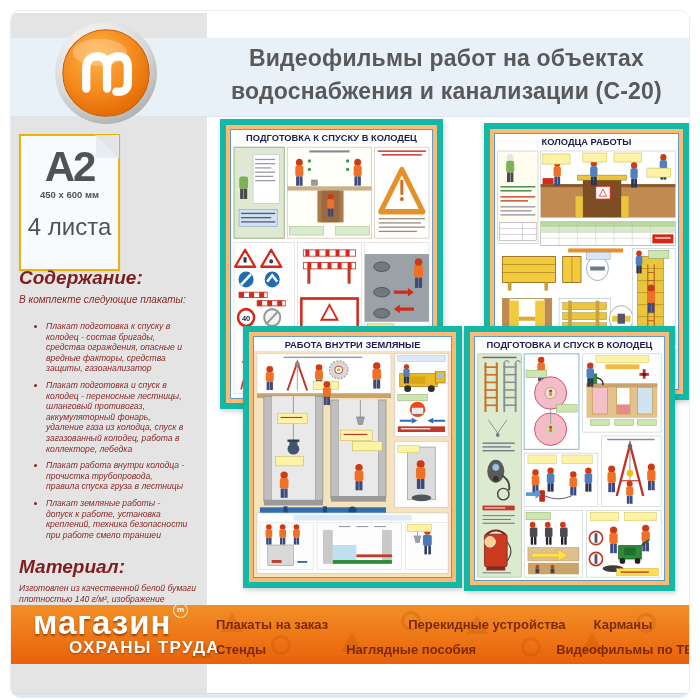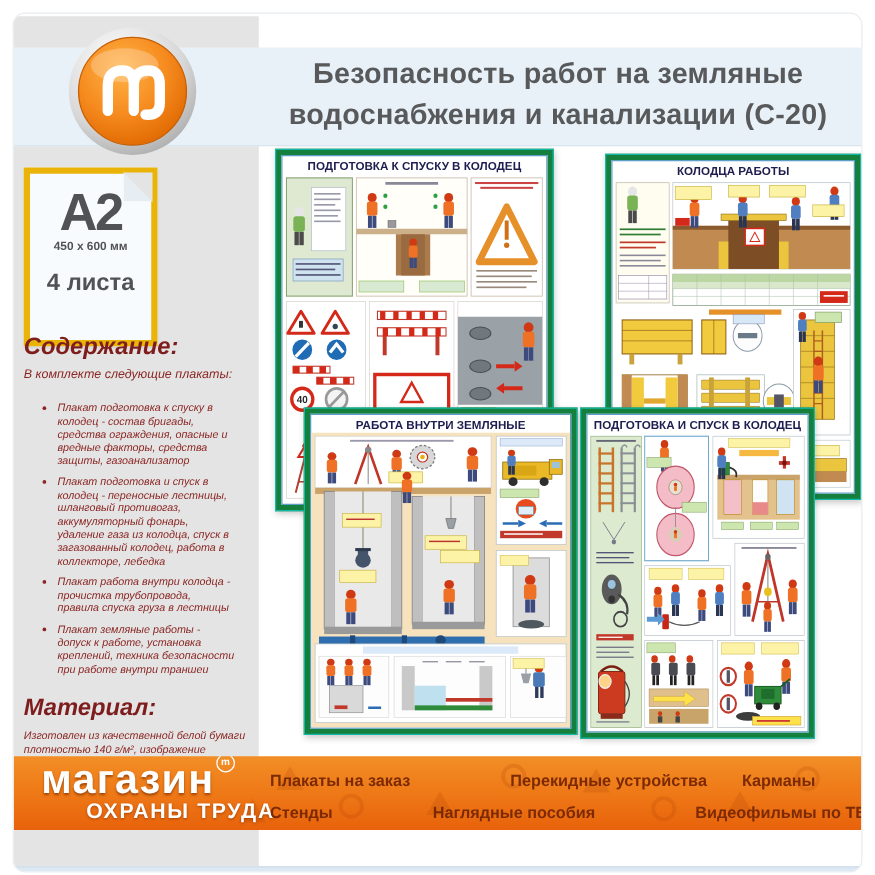--- a/index.html
+++ b/index.html
@@ -7,40 +7,40 @@
   .page{position:absolute;left:10px;top:10px;width:680px;height:688px;box-sizing:border-box;
     background:#fff;border:1px solid #e9edf1;border-radius:10px;overflow:hidden;}
   .abs{position:absolute;}
   
   .gray-col{left:0;top:2px;width:196px;height:680px;background:#e4e4e4;z-index:0;}
   .header-band{left:0;top:27px;width:100%;height:78px;background:#e9f1f8;border-bottom:1px solid #d9e6ef;z-index:3;}
   .page-title{left:193px;top:31px;width:485px;z-index:4;text-align:center;font-weight:bold;
     font-size:23px;line-height:33px;color:#58595b;letter-spacing:.2px;}
   .logo{left:43px;top:10px;width:104px;height:104px;z-index:6;cursor:pointer;}
   
-  .fmt-card{left:8px;top:123px;width:97px;height:133px;background:#f8fbfd;border:5px solid #eab308;
+  .fmt-card{left:8px;top:123px;width:97px;height:133px;background:#f8fbfd;border:2px solid #eab308;
     z-index:2;text-align:center;color:#515256;box-shadow:0 1px 2px rgba(0,0,0,.08);}
   .fold-cover{position:absolute;top:-1px;right:-1px;width:0;height:0;
     border-top:24px solid #e4e4e4;border-left:24px solid transparent;}
   .fold-flap{position:absolute;top:0;right:0;width:0;height:0;
     border-bottom:22px solid #e7eef3;border-right:22px solid transparent;}
   .fmt-size{font-size:42px;font-weight:bold;line-height:42px;letter-spacing:-2px;margin-top:10px;}
   .fmt-dims{font-size:9.5px;font-weight:bold;margin-top:1px;}
-  .fmt-sheets{font-size:19px;font-weight:bold;margin-top:13px;}
+  .fmt-sheets{font-size:24px;font-weight:normal;margin-top:13px;}
   .fmt-paper{font-size:9.5px;font-weight:bold;line-height:13px;margin-top:15px;}
   
   .side-text{left:8px;top:256px;width:185px;z-index:2;color:#8a2623;font-style:italic;}
   .side-h{font-size:19px;font-weight:bold;color:#7e1d1d;margin:0 0 5px 0;}
   .side-intro{font-size:10px;margin:0 0 4px 0;}
   .side-list{margin:16px;padding:0 0 0 11px;list-style:disc;}
   .side-list li{font-size:8.6px;line-height:10.6px;margin-bottom:6px;}
   .mat-h{margin-top:10px;}
   .mat-text{font-size:8.6px;line-height:10.8px;margin:0;}
   
-  .poster{position:absolute;background:#15803d;border:1px solid #14b8a6;padding:4px;box-sizing:border-box;
+  .poster{position:absolute;background:#fdba74;border:6px solid #14b8a6;padding:4px;box-sizing:border-box;
     box-shadow:1px 2px 5px rgba(70,70,70,.28);cursor:pointer;}
   .p-in{border:1px solid #5e9dc6;width:100%;height:100%;box-sizing:border-box;
     display:flex;flex-direction:column;background:#fff;}
   .p-title{text-align:center;font-weight:bold;font-size:9.3px;color:#1d1d4f;padding:3px 2px 1px;}
   .p-art{flex:1 1 auto;width:100%;min-height:0;display:block;}
   .z1{z-index:1}.z2{z-index:2}
   
   .footer-band{left:0;top:594px;width:100%;height:59px;z-index:10;overflow:hidden;
     background:linear-gradient(180deg,#f28e26 0%,#ef7b18 45%,#e8620b 100%);}
   .pat{position:absolute;opacity:.5;}
@@ -107,40 +107,40 @@
           <stop offset="100%" stop-color="#df6800"></stop>
       </radialGradient>
     </defs>
     <circle cx="50" cy="50" r="49" fill="url(#gring)"></circle>
     <circle cx="50" cy="50" r="41.5" fill="url(#gorb)" stroke="#c75f05" stroke-width="1"></circle>
     <ellipse cx="44" cy="30" rx="26" ry="13" fill="rgba(255,255,255,0.25)"></ellipse>
     <path d="M31 65 V46 q0 -12 11 -12 q9 0 9 11 V65 M51 46 q0 -12 11 -12 q9 0 9 11 v14 q0 10 -11 9" fill="none" stroke="#ffffff" stroke-width="8" stroke-linecap="round"></path>
   </svg>
 
   <div class="abs page-title">
-    <div>Безопасность работ на земляные</div>
+    <div>Видеофильмы работ на объектах</div>
     <div>водоснабжения и канализации (С-20)</div>
   </div>
 
   <div class="abs fmt-card">
     <div class="fold-cover"></div>
     <div class="fold-flap"></div>
     <div class="fmt-size">А2</div>
     <div class="fmt-dims">450 x 600 мм</div>
     <div class="fmt-sheets">4 листа</div>
   </div>
 
   <div class="abs side-text">
     <div class="side-h">Содержание:</div>
     <p class="side-intro">В комплекте следующие плакаты:</p>
     <ul class="side-list">
       <li>Плакат подготовка к спуску в колодец - состав бригады, средства ограждения, опасные и вредные факторы, средства защиты, газоанализатор</li>
       <li>Плакат подготовка и спуск в колодец - переносные лестницы, шланговый противогаз, аккумуляторный фонарь, удаление газа из колодца, спуск в загазованный колодец, работа в коллекторе, лебедка</li>
       <li>Плакат работа внутри колодца - прочистка трубопровода, правила спуска груза в лестницы</li>
-      <li>Плакат земляные работы - допуск к работе, установка креплений, техника безопасности при работе внутри траншеи</li>
+      <li>Плакат земляные работы - допуск к работе, установка креплений, техника безопасности при работе смело траншеи</li>
     </ul>
     <div class="side-h mat-h">Материал:</div>
     <p class="mat-text">Изготовлен из качественной белой бумаги плотностью 140 г/м², изображение защищено двусторонним ламинированием толщиной 25 мкн, что позволяет плакату прослужить намного дольше бумажного варианта и такой плакат не боится влаги - его смело можно протирать.</p>
   </div>
 
   <div class="poster z1" style="left:209px;top:108px;width:223px;height:290px;">
     <div class="p-in">
       <div class="p-title">ПОДГОТОВКА К СПУСКУ В КОЛОДЕЦ</div>
       <svg class="p-art" viewBox="0 0 200 240" preserveAspectRatio="none">
         <rect x="3" y="3" width="50" height="86" fill="#dfe9d2" stroke="#8aa36f" stroke-width="0.8"></rect>
@@ -464,21 +464,21 @@
           <rect x="171.5" y="195" width="9" height="12" rx="2" fill="#4a7ab5"></rect>
         <rect x="173" y="207" width="2.6" height="9" fill="#2e3a5e"></rect>
           <rect x="177" y="207" width="2.6" height="9" fill="#2e3a5e"></rect>
         <path d="M162 196 L170 196 L168 204 L164 204 Z" fill="#9aa0a6"></path>
           <line x1="166" y1="186" x2="166" y2="196" stroke="#777" stroke-width="0.7"></line>
         <rect x="156" y="184" width="24" height="8" fill="#fdf3a6" stroke="#c9b23a" stroke-width="0.4"></rect>
       </svg>
     </div>
   </div>
 
-  <div class="poster z2" style="left:453px;top:315px;width:188px;height:265px;">
+  <div class="poster z2" style="left:453px;top:315px;width:211px;height:265px;">
     <div class="p-in">
       <div class="p-title">ПОДГОТОВКА И СПУСК В КОЛОДЕЦ</div>
       <svg class="p-art" viewBox="0 0 200 240" preserveAspectRatio="none">
         <rect x="3" y="3" width="46" height="234" fill="#dcead0" stroke="#9ab586" stroke-width="0.6"></rect>
         <rect x="8" y="6" width="36" height="1.5" fill="#667"></rect>
         <rect x="10" y="12" width="2.2" height="52" fill="#c8742a"></rect>
           <rect x="22" y="12" width="2.2" height="52" fill="#c8742a"></rect>
         <g fill="#c8742a">
             <rect x="10" y="16" width="14" height="1.8"></rect>
             <rect x="10" y="24" width="14" height="1.8"></rect>

